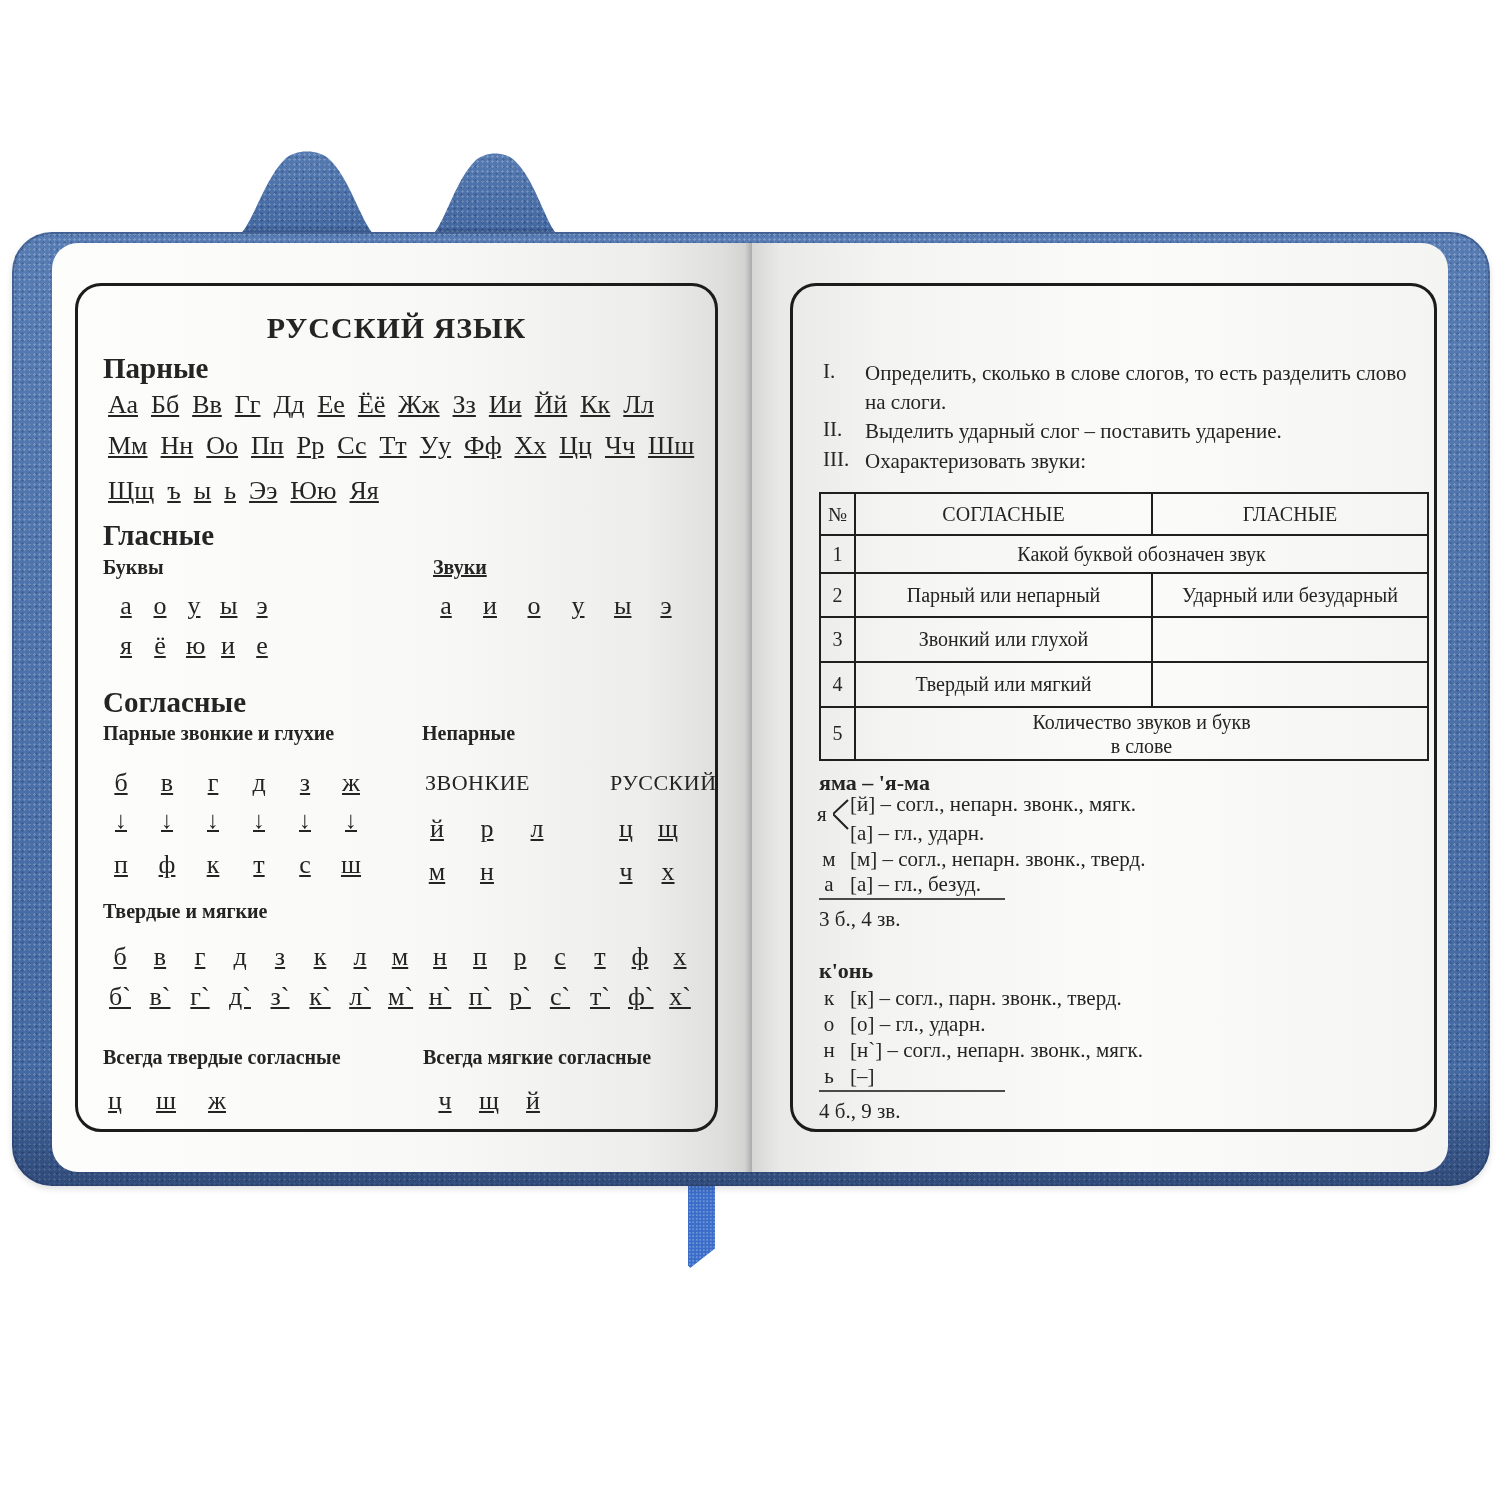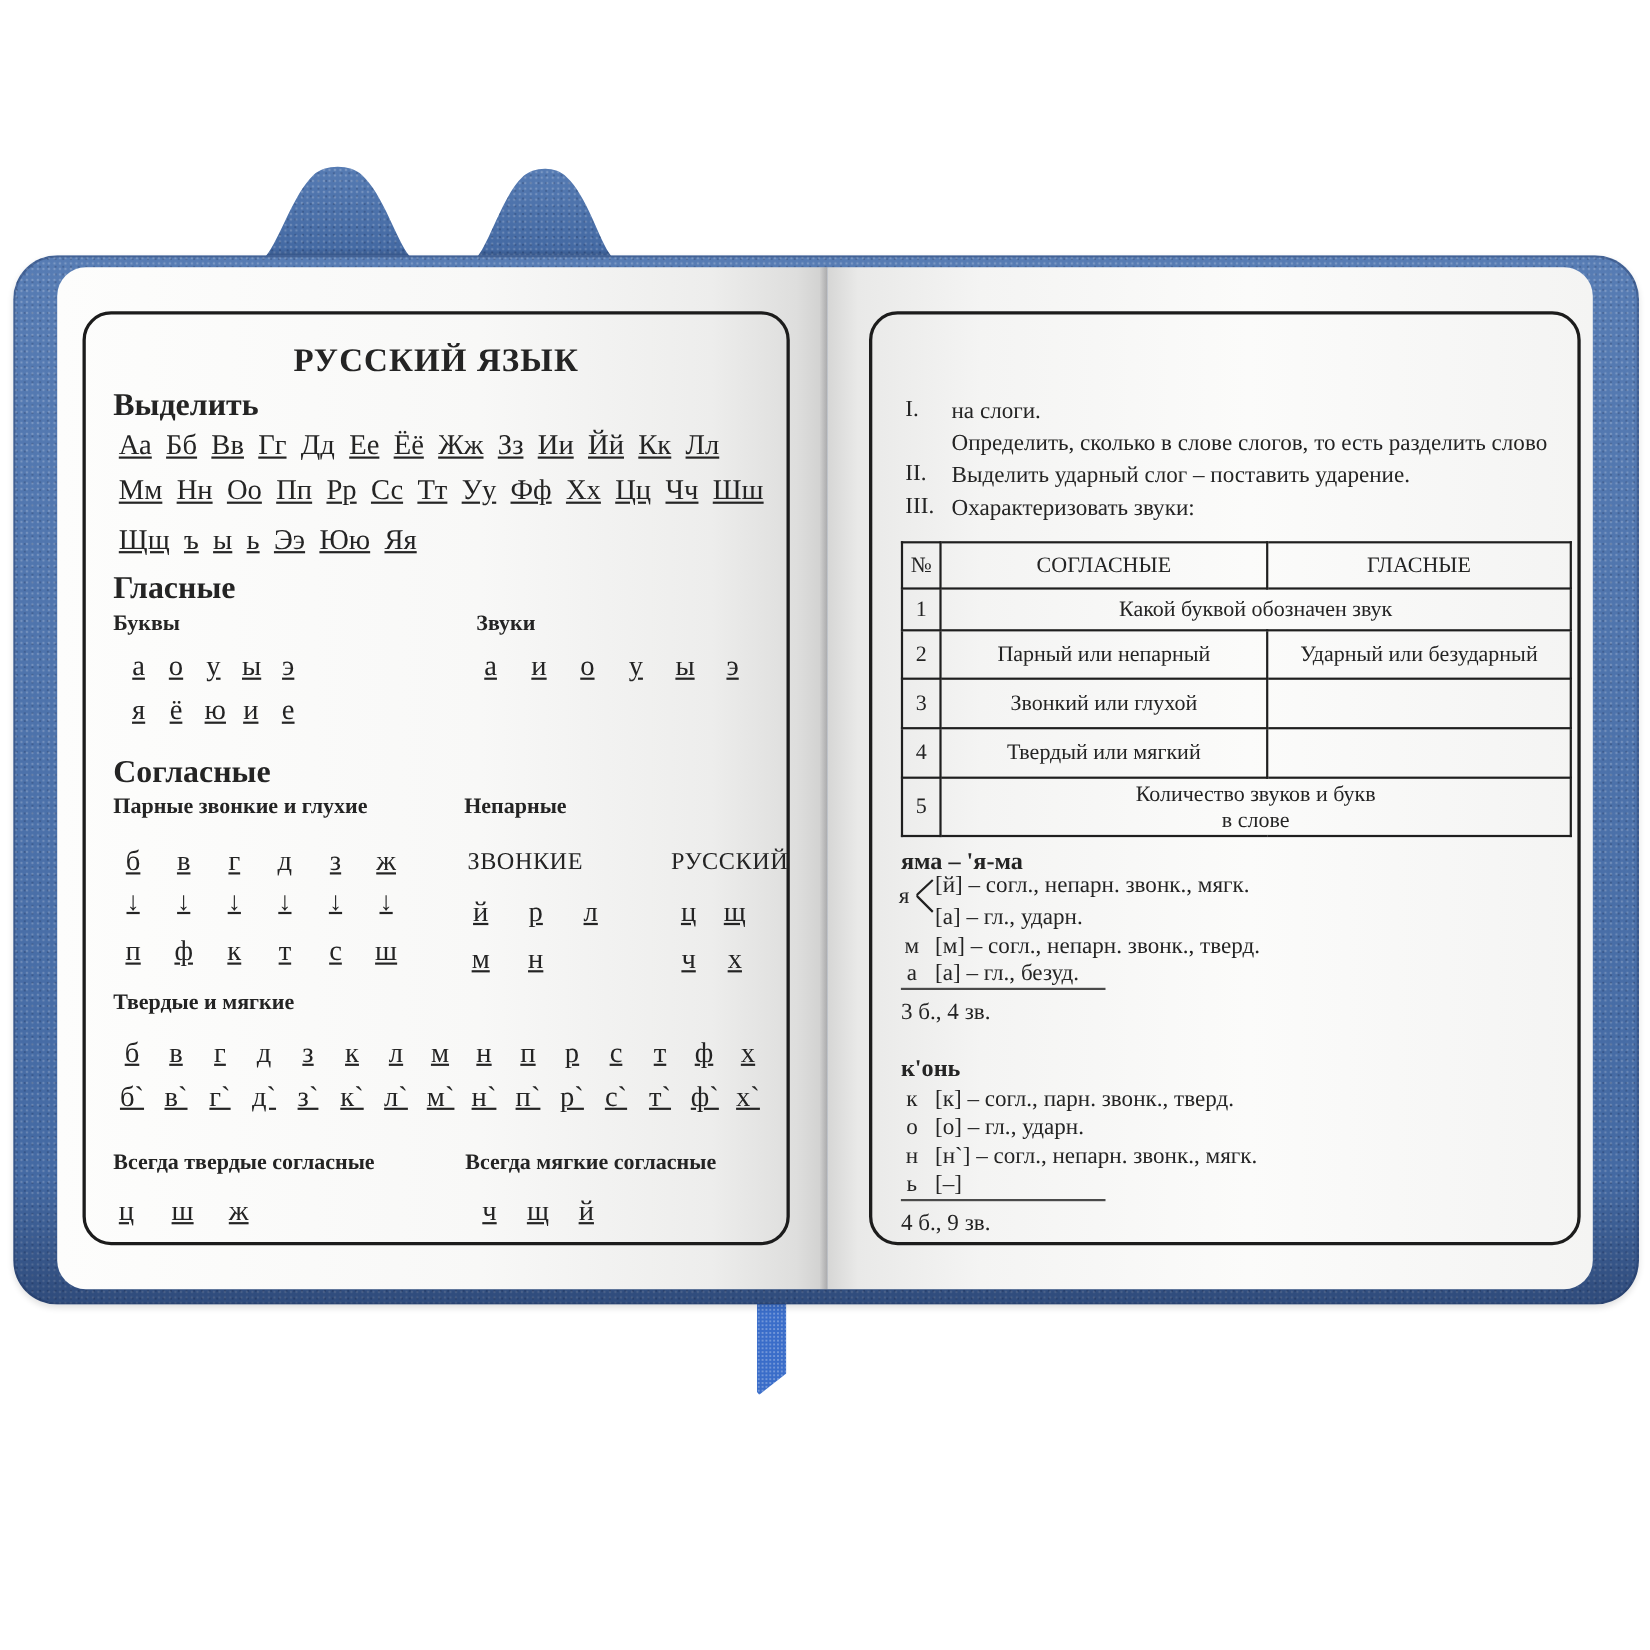--- a/index.html
+++ b/index.html
@@ -99,21 +99,21 @@
   <div class="ear ear-right fabric"></div>
   <div class="ribbon"></div>
   <div class="cover fabric"></div>
 
   <div class="pages">
     <div class="page page-left">
       <div class="frame frame-left">
 
         <div class="abs h-title" style="top:25px;">РУССКИЙ ЯЗЫК</div>
 
-        <div class="abs h-sec" style="left:25px; top:66px;">Выделить</div>
+        <div class="abs h-sec" style="left:25px; top:66px;">Парные</div>
         <div class="abs lrow row-alpha" style="left:30px; top:104px;">
             <span>Аа</span>
             <span>Бб</span>
             <span>Вв</span>
             <span>Гг</span>
             <span>Дд</span>
             <span>Ее</span>
             <span>Ёё</span>
             <span>Жж</span>
             <span>Зз</span>
@@ -142,21 +142,21 @@
             <span>ъ</span>
             <span>ы</span>
             <span>ь</span>
             <span>Ээ</span>
             <span>Юю</span>
             <span>Яя</span>
           </div>
 
         <div class="abs h-sec" style="left:25px; top:233px;">Гласные</div>
         <div class="abs h-sub" style="left:25px; top:270px;">Буквы</div>
-        <div class="abs h-sub" style="left:355px; top:270px;">Звуки</div>
+        <div class="abs h-sub" style="left:355px; top:270px;text-decoration:underline;">Звуки</div>
         <div class="abs lrow row-vowel" style="left:40px; top:305px;">
             <span>а</span>
             <span>о</span>
             <span>у</span>
             <span>ы</span>
             <span>э</span>
           </div>
         <div class="abs lrow row-vowel" style="left:40px; top:345px;">
             <span>я</span>
             <span>ё</span>
@@ -275,22 +275,22 @@
     </div>
 
     <div class="gutter"></div>
 
     <div class="page page-right">
       <div class="frame frame-right">
 
 
         <div class="step-num" style="top:73px;">I.</div>
         <div class="step-text" style="top:73px;">
+          <span>Определить, сколько в слове слогов,  то есть разделить слово</span>
           <span>на слоги.</span>
-          <span>Определить, сколько в слове слогов,  то есть разделить слово</span>
         </div>
         <div class="step-num" style="top:131px;">II.</div>
         <div class="step-text" style="top:131px;">
           <span>Выделить ударный слог – поставить ударение.</span>
         </div>
         <div class="step-num" style="top:161px;">III.</div>
         <div class="step-text" style="top:161px;">
           <span>Охарактеризовать звуки:</span>
         </div>
 

